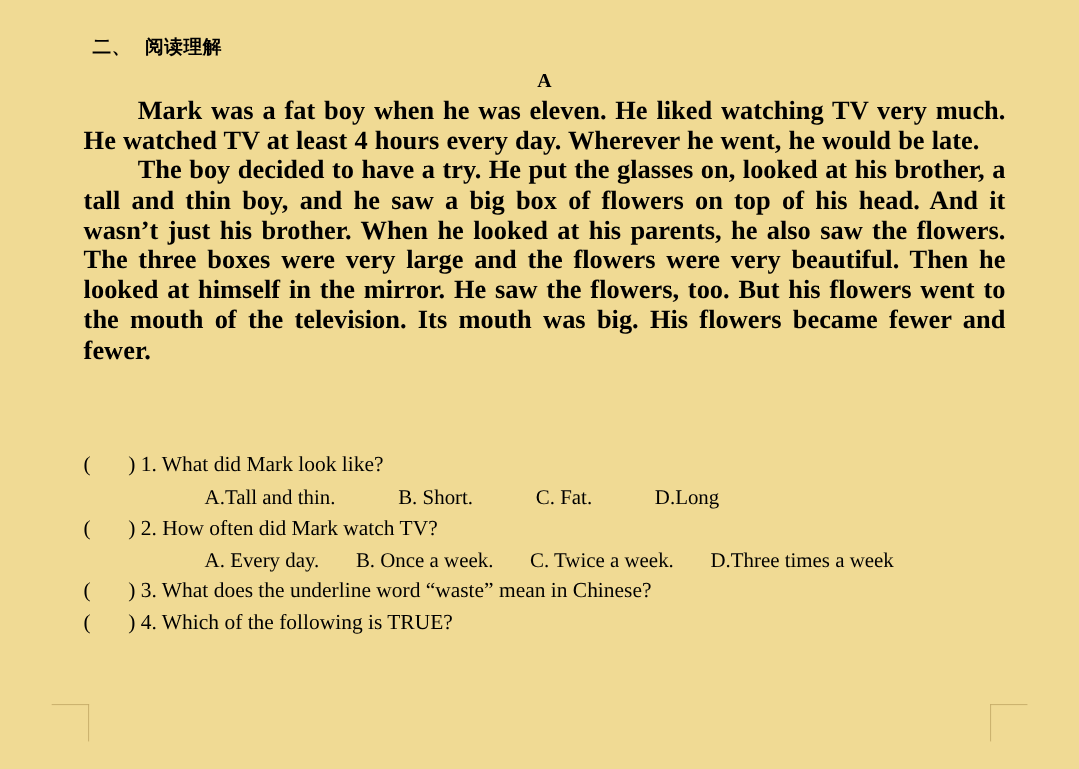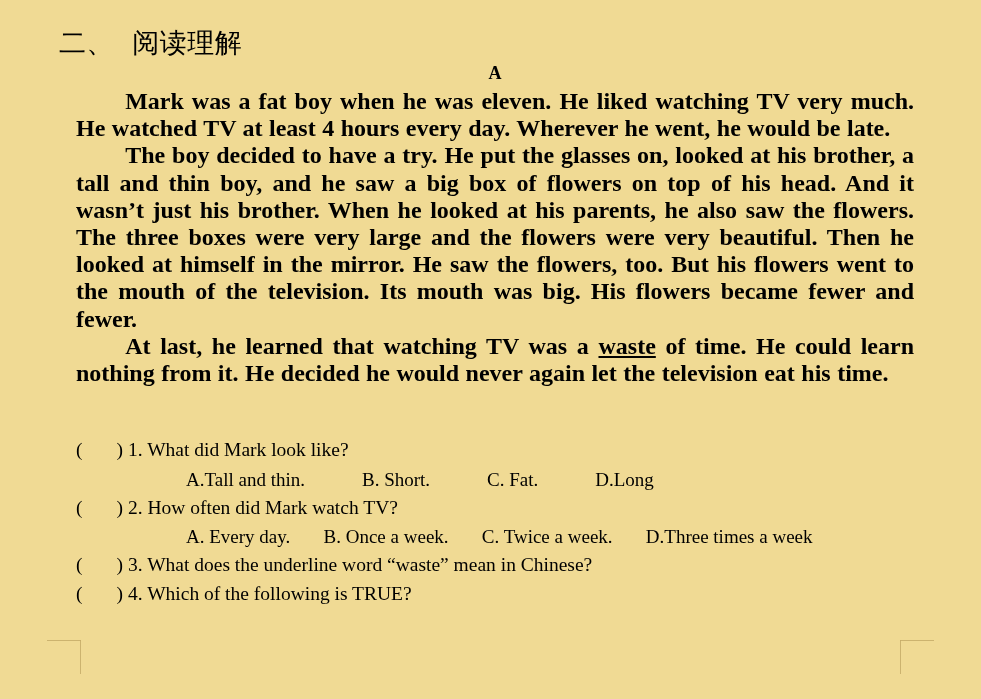--- a/index.html
+++ b/index.html
@@ -42,24 +42,24 @@
   .corner.bl i.h { left: 0; top: 0; width: 34px; height: 1px; }
   .corner.bl i.v { left: 33px; top: 0; width: 1px; height: 34px; }
 
   .corner.br { left: 900px; top: 640px; }
   .corner.br i.h { left: 0; top: 0; width: 34px; height: 1px; }
   .corner.br i.v { left: 0; top: 0; width: 1px; height: 34px; }
 
   
   .section-title {
     position: absolute;
-    left: 59px;
+    left: 84px;
     top: 30px;
-    font-size: 27px;
-    font-weight: normal;
+    font-size: 17px;
+    font-weight: bold;
     letter-spacing: 0.5px;
     line-height: 26px;
     white-space: pre;
     font-family: "DejaVu Sans", "Liberation Sans", sans-serif;
   }
 
   
   .passage {
     position: absolute;
     left: 76px;
@@ -87,21 +87,20 @@
     text-decoration: underline;
     text-underline-offset: 2px;
   }
 
   
   .questions {
     position: absolute;
     left: 76px;
     top: 409px;
     width: 860px;
-    margin-top: 27px;
   }
   .q-line {
     font-size: 19.5px;
     line-height: 28.5px;
     white-space: pre;
     margin: 0;
   }
   .q-paren {
     display: inline-block;
     width: 52px;
@@ -135,21 +134,20 @@
   <div class="section-title">二、  阅读理解</div>
 
   <div class="passage">
     <div class="passage-letter">A</div>
 
     <p class="para"> Mark was a fat boy when he was eleven. He liked watching TV very much. He watched TV at least 4 hours every day. Wherever he went, he would be late.</p>
 
 
     <p class="para">The boy decided to have a try. He put the glasses on, looked at his brother, a tall and thin boy, and he saw a big box of flowers on top of his head. And it wasn’t just his brother. When he looked at his parents, he also saw the flowers. The three boxes were very large and the flowers were very beautiful. Then he looked at himself in the mirror. He saw the flowers, too. But his flowers went to the mouth of the television. Its mouth was big. His flowers became fewer and fewer.</p>
 
-    <p class="para"><span>At last, he learned that watching TV was a </span><span class="u">waste</span><span> of time. He could learn nothing from it. He decided he would never again let the television eat his time.</span></p>
   </div>
 
   <div class="questions">
 
     <div>
       <p class="q-line"><span class="q-paren">(       )</span><span>1.</span><span> What did Mark look like?</span></p>
       <p class="q-options">A.Tall and thin.            B. Short.            C. Fat.            D.Long</p>
     </div>
 
     <div>

